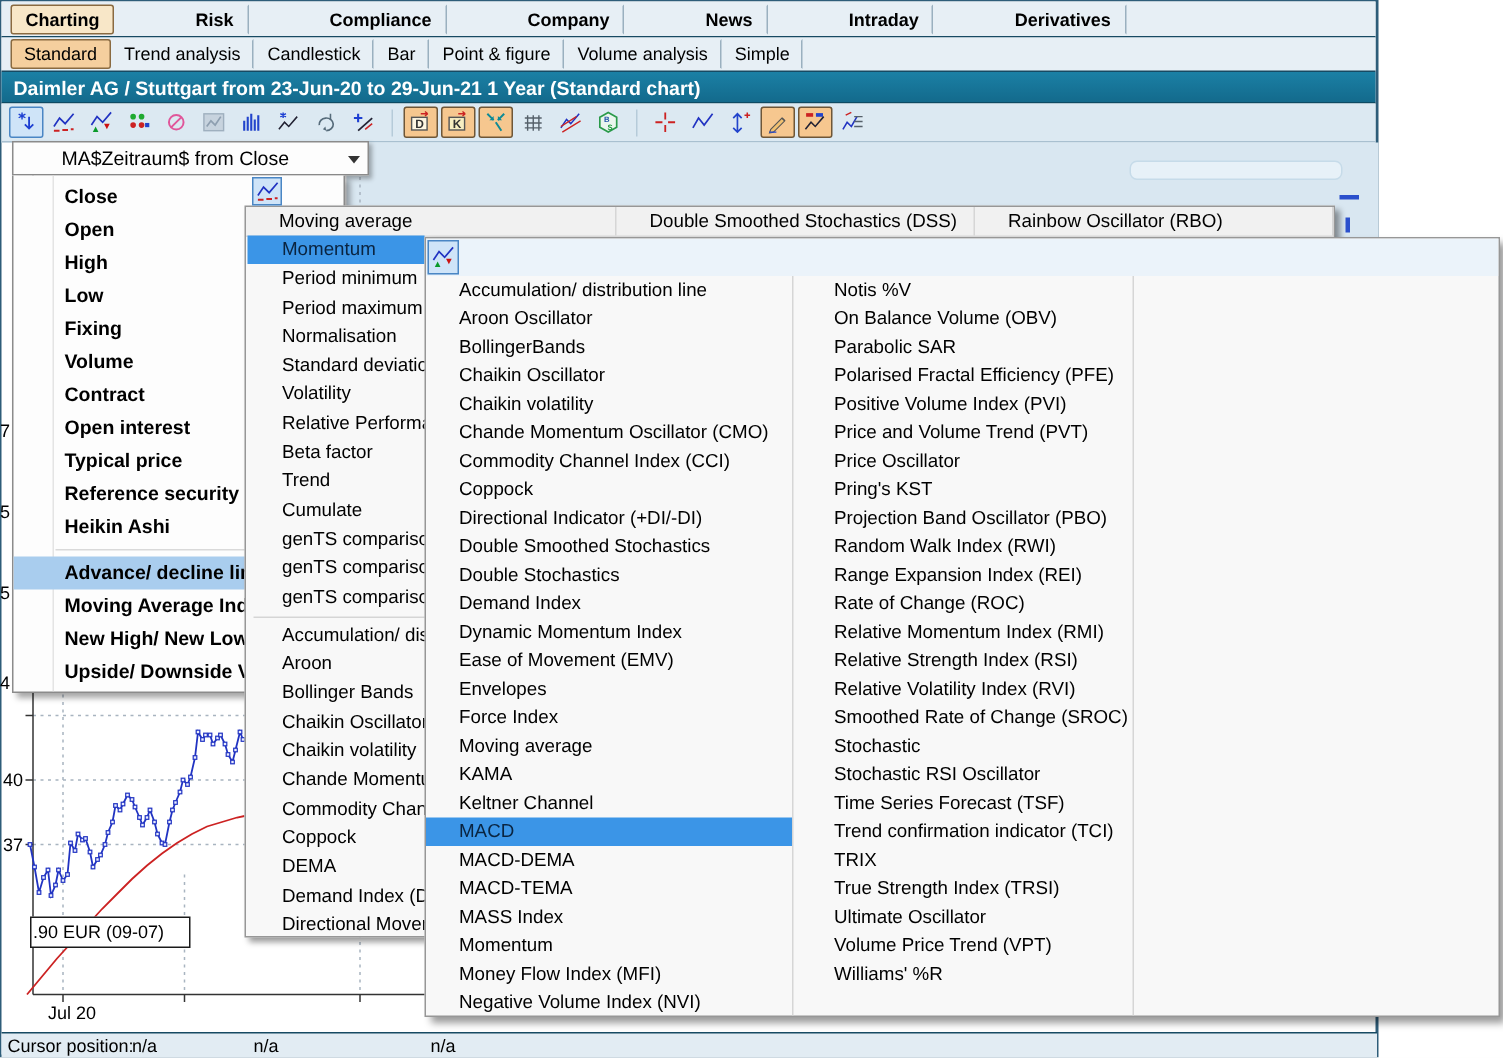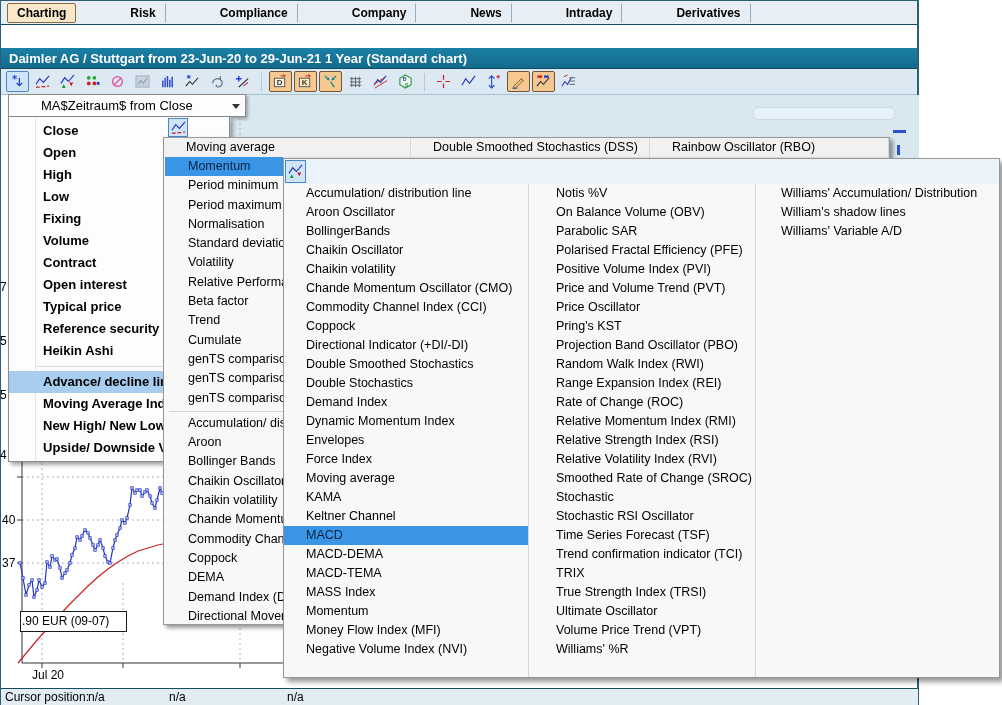--- a/index.html
+++ b/index.html
@@ -110,20 +110,29 @@
 
   <div class="win">
     <div class="menurow" id="menurow1">
         <div class="mtab active">Charting</div>
         <div class="mtab">Risk</div>
         <div class="mtab">Compliance</div>
         <div class="mtab">Company</div>
         <div class="mtab">News</div>
         <div class="mtab">Intraday</div>
         <div class="mtab">Derivatives</div>
+      </div>
+    <div class="menurow" id="menurow2">
+        <div class="ctab active">Standard</div>
+        <div class="ctab">Trend analysis</div>
+        <div class="ctab">Candlestick</div>
+        <div class="ctab">Bar</div>
+        <div class="ctab">Point &amp; figure</div>
+        <div class="ctab">Volume analysis</div>
+        <div class="ctab">Simple</div>
       </div>
     <div id="titlebar">
       <span>Daimler AG / Stuttgart from 23-Jun-20 to 29-Jun-21 1 Year (Standard chart)</span>
     </div>
     <div id="toolbar">
         <div class="tb-btn pressed-blue">
           <svg viewBox="0 0 16 16" width="17" height="15">
             <path d="M5 1v5M2.6 2.2l4.8 2.6M7.4 2.2L2.6 4.8" stroke="#1d3fd2" fill="none"></path>
             <path d="M10 4v8M7 9.5l3 3 3-3" stroke="#1d3fd2" fill="none" stroke-width="1.3"></path>
           </svg>
@@ -446,20 +455,21 @@
         <li>Chaikin Oscillator</li>
         <li>Chaikin volatility</li>
         <li>Chande Momentum Oscillator (CMO)</li>
         <li>Commodity Channel Index (CCI)</li>
         <li>Coppock</li>
         <li>Directional Indicator (+DI/-DI)</li>
         <li>Double Smoothed Stochastics</li>
         <li>Double Stochastics</li>
         <li>Demand Index</li>
         <li>Dynamic Momentum Index</li>
+        <li>Ease of Movement (EMV)</li>
         <li>Envelopes</li>
         <li>Force Index</li>
         <li>Moving average</li>
         <li>KAMA</li>
         <li>Keltner Channel</li>
         <li class="sel-strong">MACD</li>
         <li>MACD-DEMA</li>
         <li>MACD-TEMA</li>
         <li>MASS Index</li>
         <li>Momentum</li>
@@ -486,25 +496,20 @@
         <li>Stochastic</li>
         <li>Stochastic RSI Oscillator</li>
         <li>Time Series Forecast (TSF)</li>
         <li>Trend confirmation indicator (TCI)</li>
         <li>TRIX</li>
         <li>True Strength Index (TRSI)</li>
         <li>Ultimate Oscillator</li>
         <li>Volume Price Trend (VPT)</li>
         <li>Williams' %R</li>
       </ul>
-    <ul class="pp3-col" id="pp3-col3">
-        <li>Williams' Accumulation/ Distribution</li>
-        <li>William's shadow lines</li>
-        <li>Williams' Variable A/D</li>
-      </ul>
   </div>
   <div id="pp3-icon" class="float-icon">
       <svg viewBox="0 0 16 16" width="17" height="15">
         <path d="M1 10l4-6 4 4 6-7" stroke="#2133c2" fill="none" stroke-width="1.2"></path>
         <path d="M2 15h4l-2-4z" fill="#0a9a2a"></path>
         <path d="M10 9h4l-2 4z" fill="#cc1111"></path>
       </svg>
     </div>
 
 </div>

